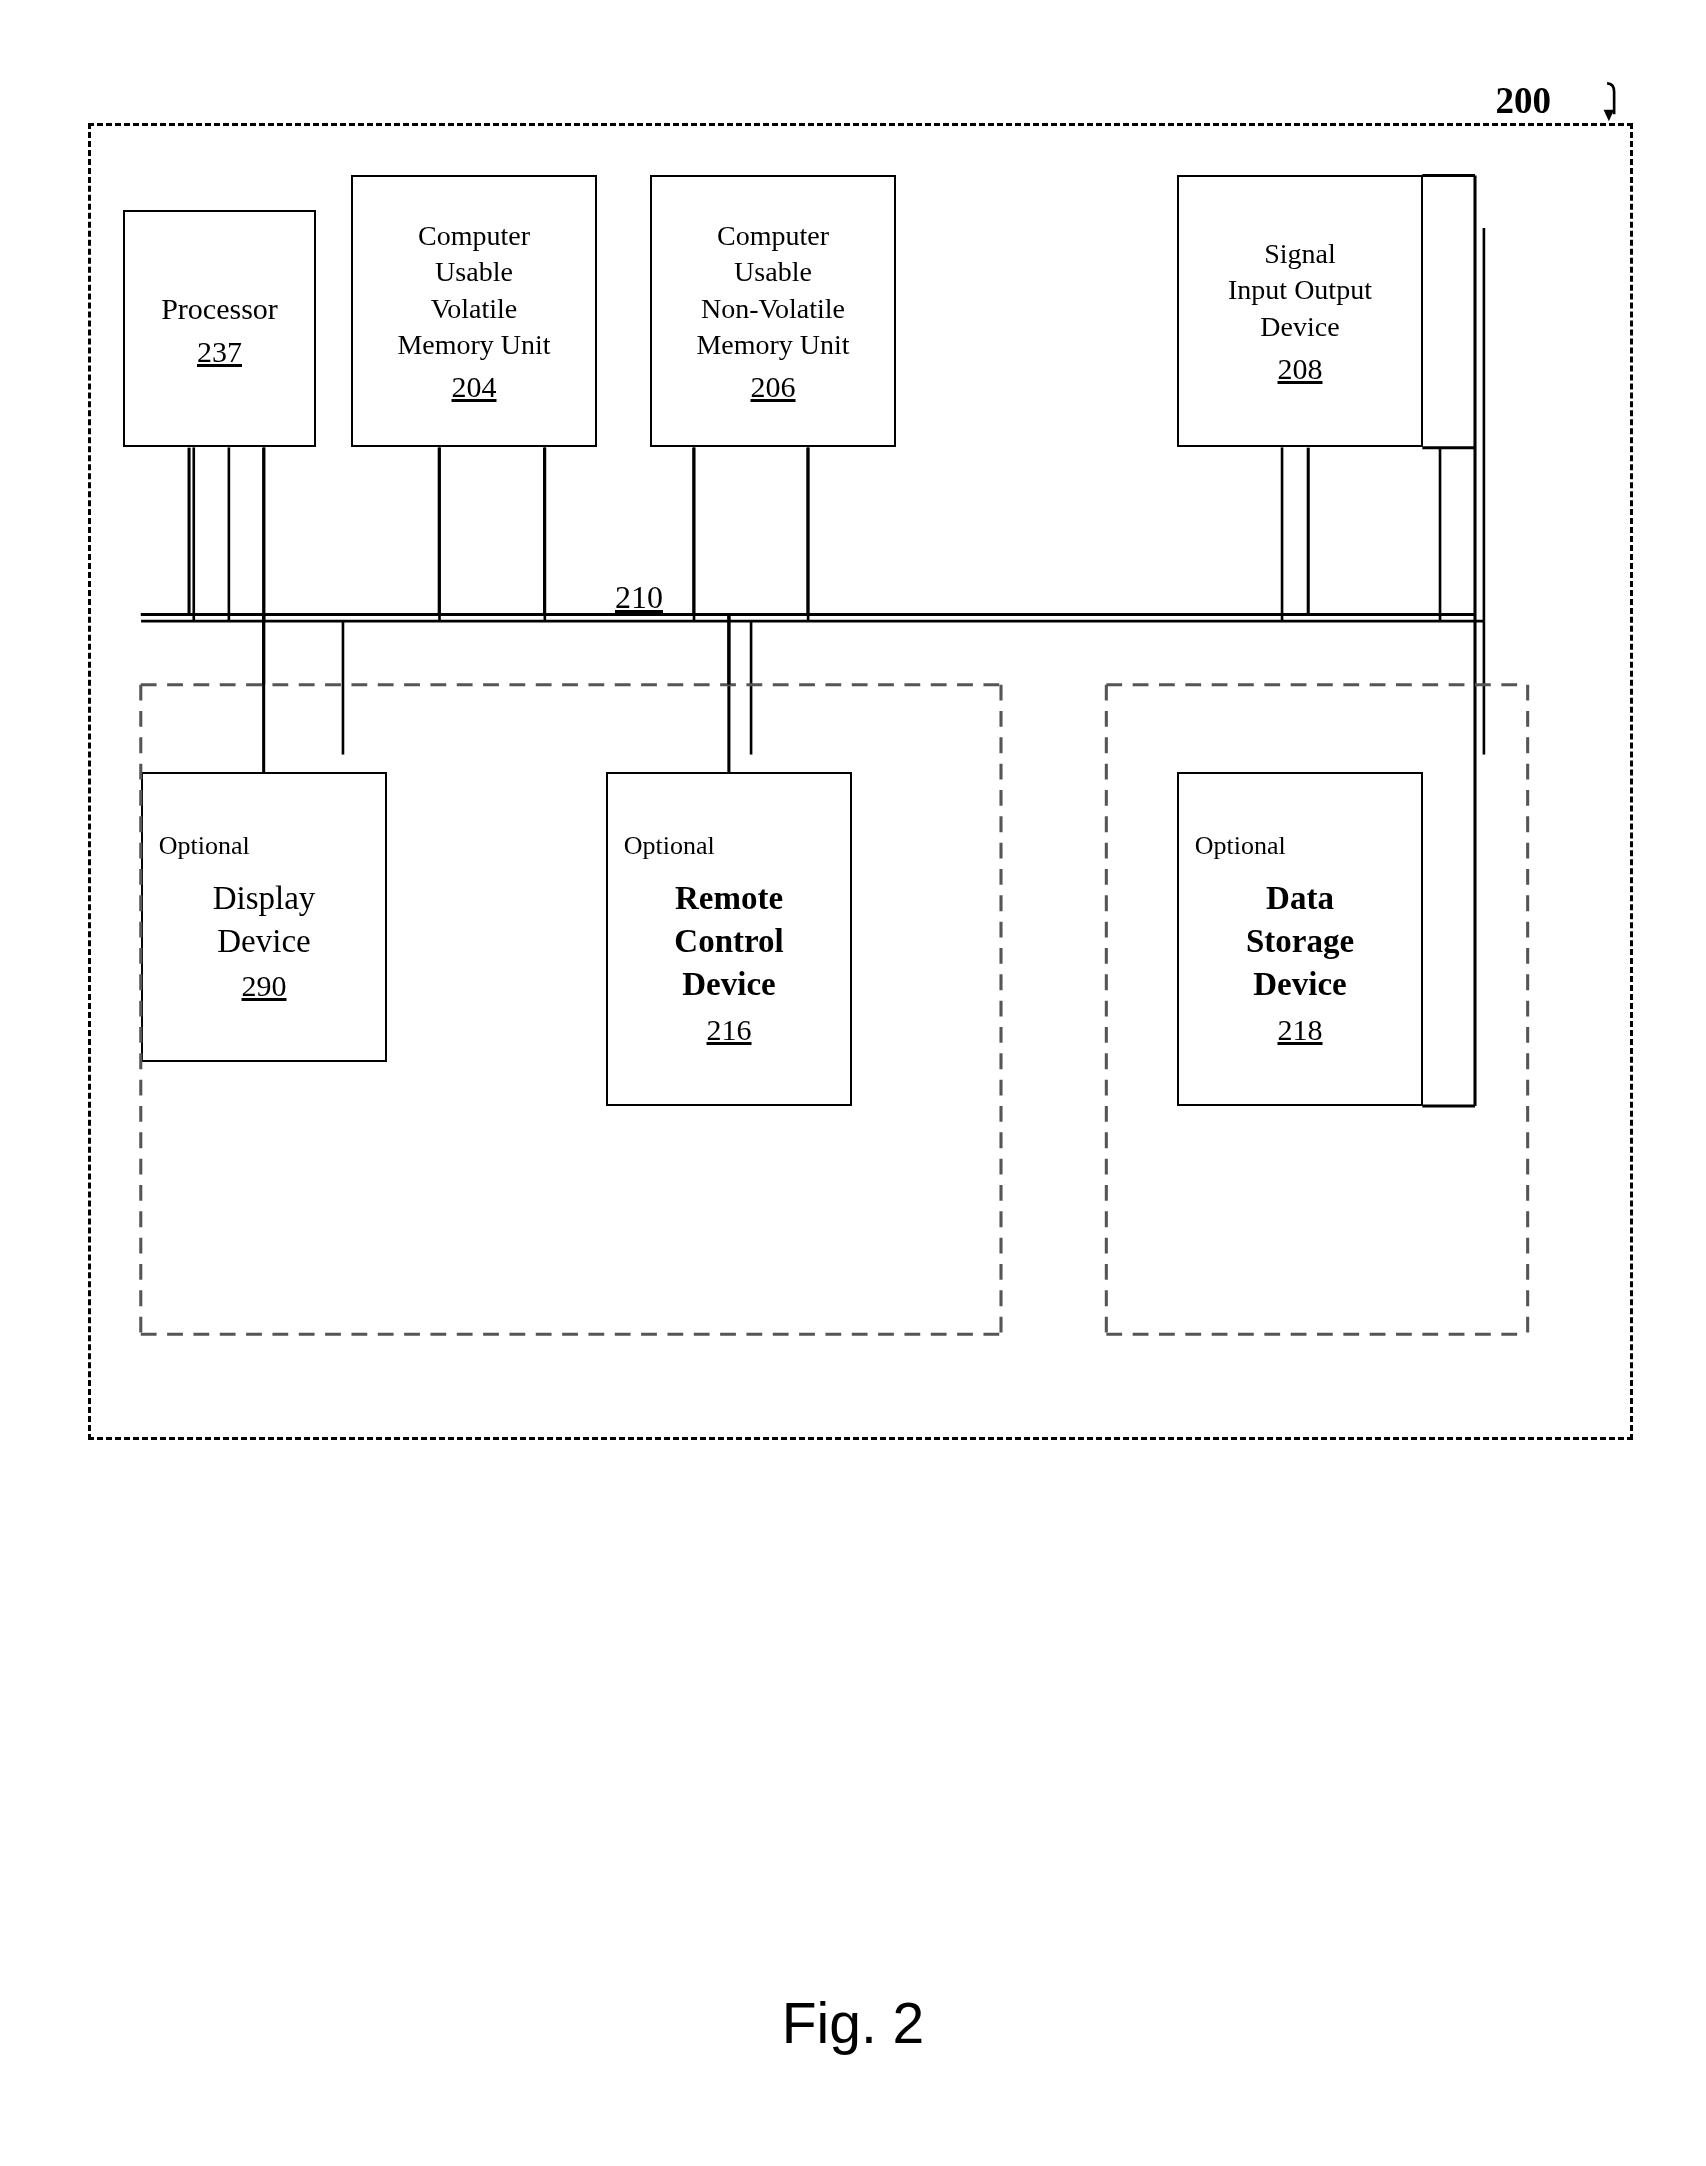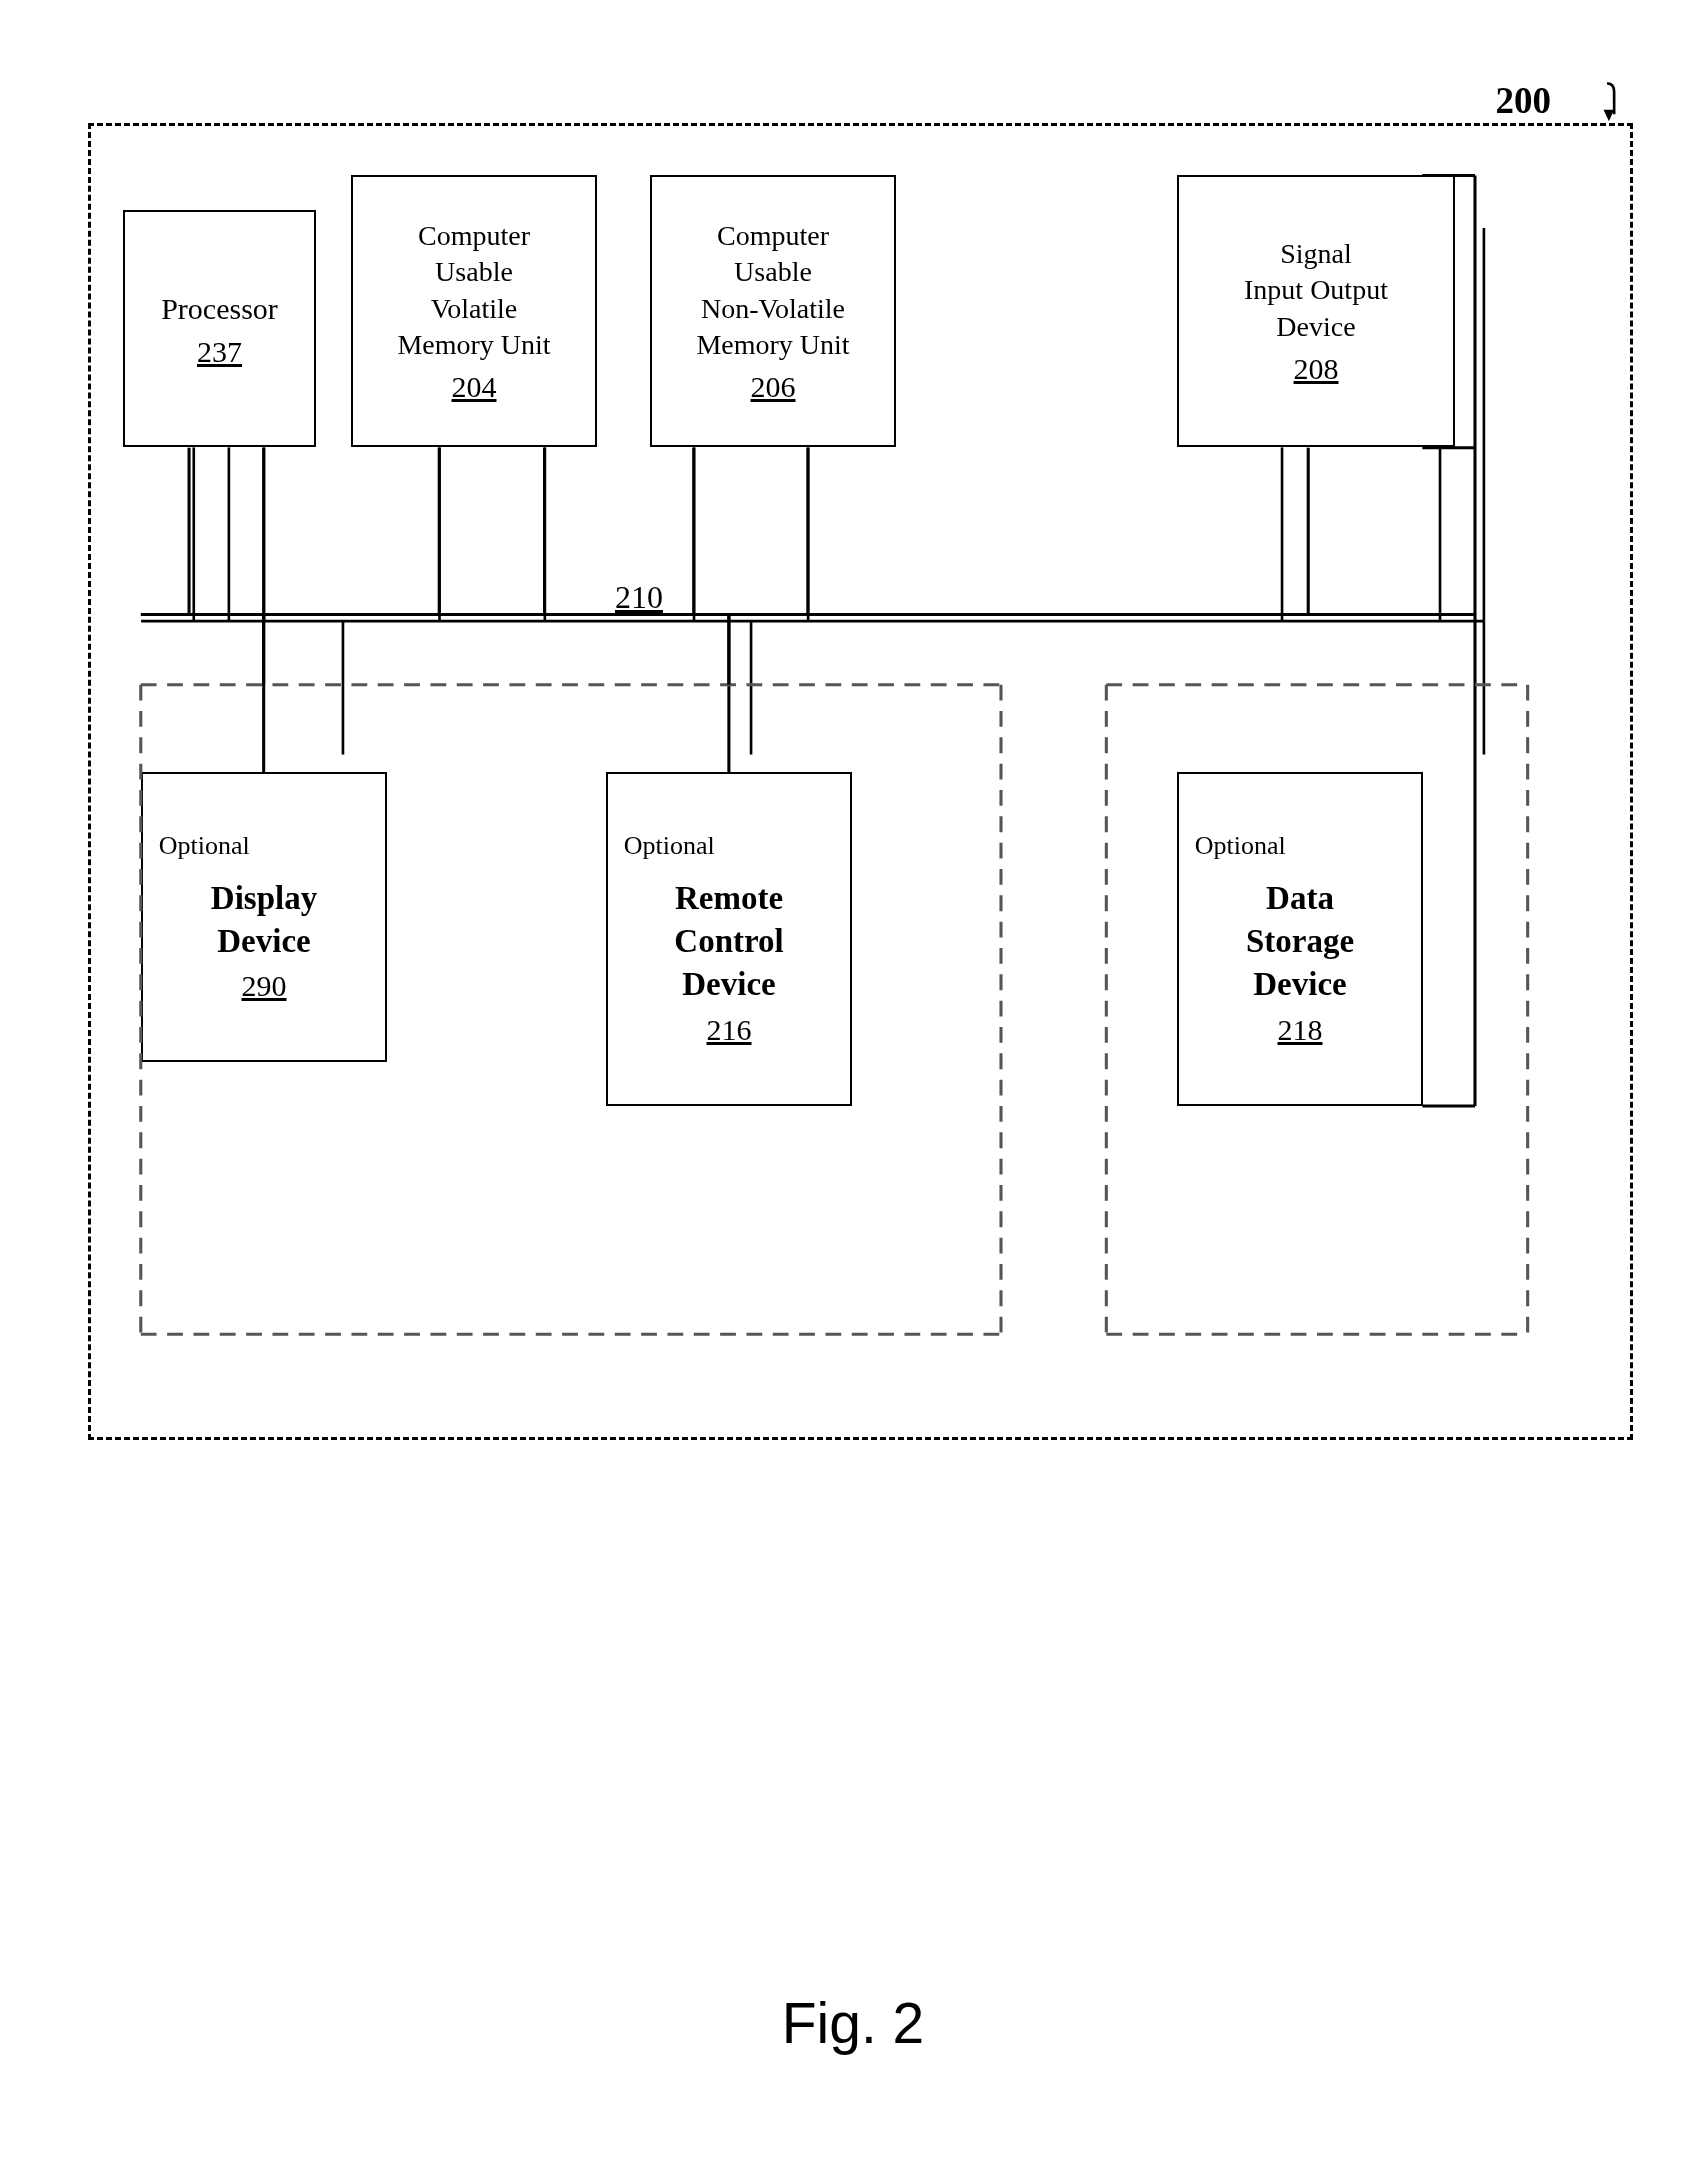--- a/index.html
+++ b/index.html
@@ -144,32 +144,32 @@
   <div class="comp-box" style="left:298px; top:105px; width:246px; height:272px;">
     <div class="label" style="font-size:28px;">Computer<br>Usable<br>Volatile<br>Memory Unit</div>
     <div class="num">204</div>
   </div>
 
   <div class="comp-box" style="left:597px; top:105px; width:246px; height:272px;">
     <div class="label" style="font-size:28px;">Computer<br>Usable<br>Non-Volatile<br>Memory Unit</div>
     <div class="num">206</div>
   </div>
 
-  <div class="comp-box" style="left:1124px; top:105px; width:278px; height:272px;">
+  <div class="comp-box" style="left:1124px; top:105px; width:246px; height:272px;">
     <div class="label" style="font-size:28px;">Signal<br>Input Output<br>Device</div>
     <div class="num">208</div>
   </div>
 
   <div class="bus-label" style="top:509px; left:562px;">
     <span>210</span>
   </div>
 
   <div class="comp-box" style="left:88px; top:702px; width:246px; height:290px;">
     <div class="optional-label" style="font-size:26px; align-self:flex-start; margin-left:7px;">Optional</div>
-    <div class="label" style="font-size:33px; font-weight:bold;">Display<br>Device</div>
+    <div class="label" style="font-size:33px; font-weight:normal;">Display<br>Device</div>
     <div class="num">290</div>
   </div>
 
   <div class="comp-box" style="left:553px; top:702px; width:246px; height:334px;">
     <div class="optional-label" style="font-size:26px; align-self:flex-start; margin-left:7px;">Optional</div>
     <div class="label" style="font-size:33px; font-weight:bold;">Remote<br>Control<br>Device</div>
     <div class="num">216</div>
   </div>
 
   <div class="comp-box" style="left:1124px; top:702px; width:246px; height:334px;">

